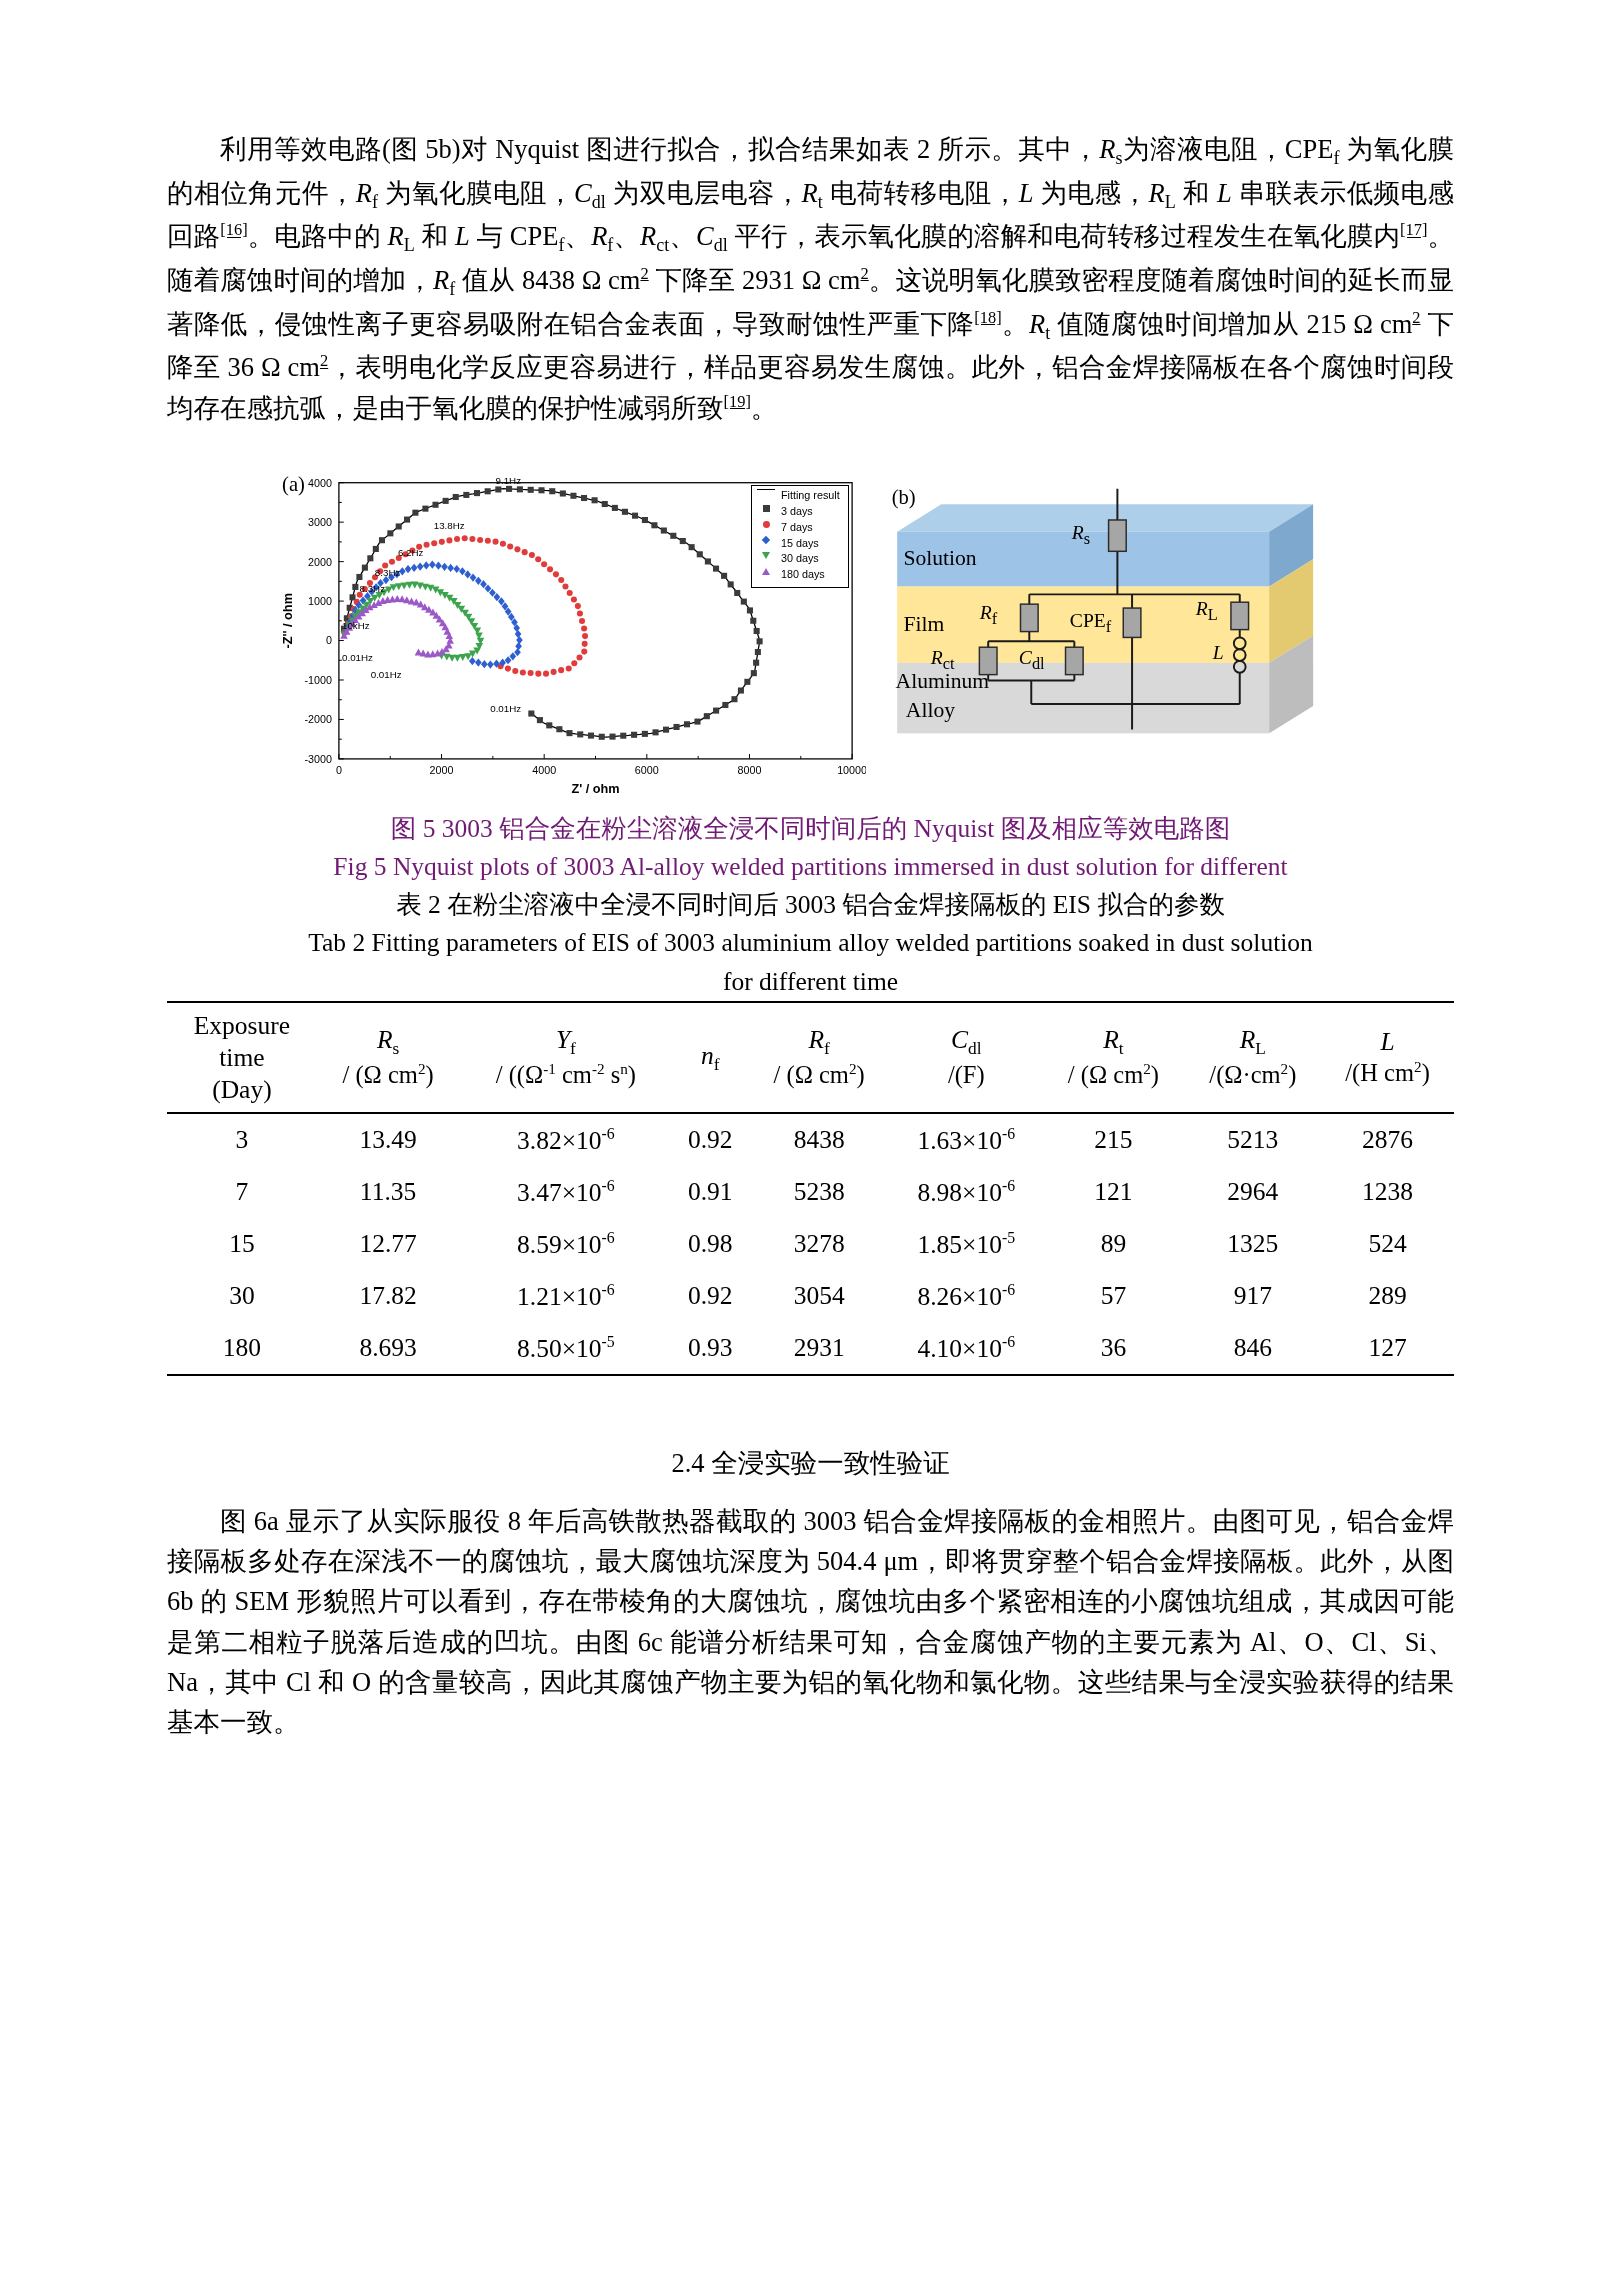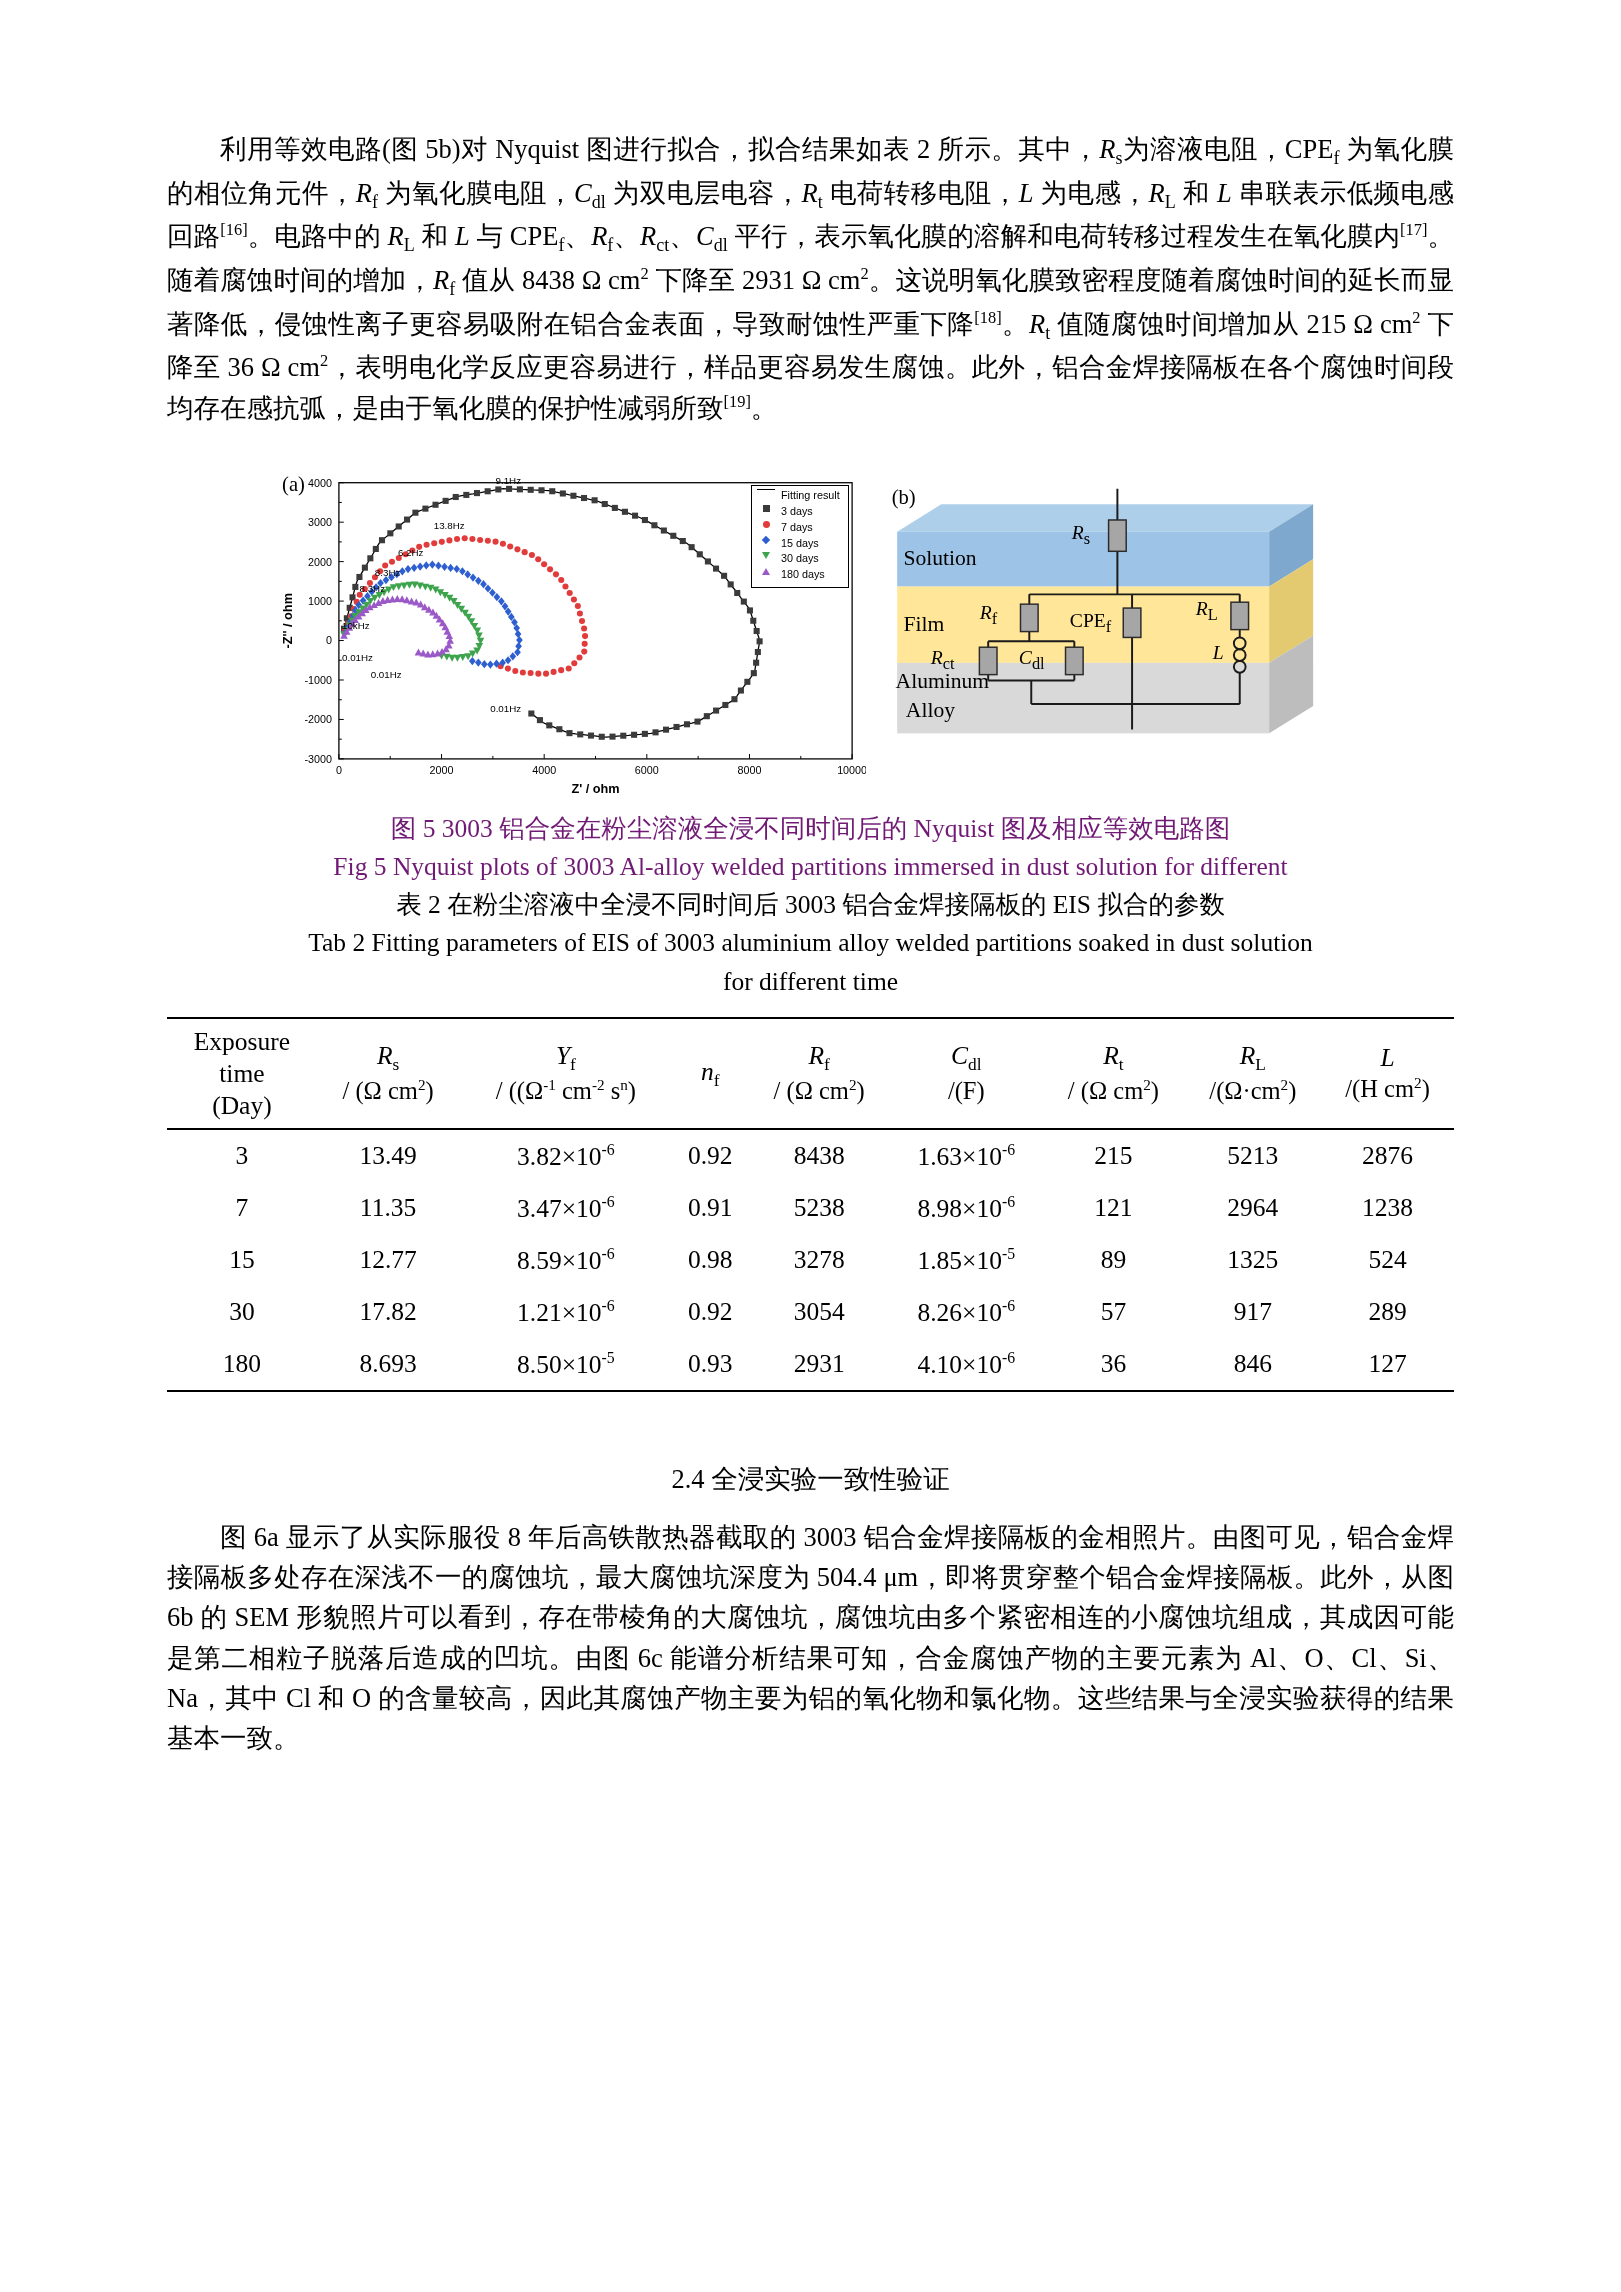--- a/index.html
+++ b/index.html
@@ -1,21 +1,21 @@
 <!DOCTYPE html>
 <html><head>
 <meta charset="utf-8">
 <style>
   html,body{margin:0;padding:0;background:#ffffff;}
   .page{width:1621px;min-height:2293px;background:#fff;box-sizing:border-box;
         padding:129px 167px 78px 167px;color:#000;
         font-family:"Liberation Serif","DejaVu Serif",serif;}
   .para{font-size:26.5px;line-height:1.52;text-align:justify;margin:0;}
   .para.indent{text-indent:2em;}
-  .para sup{font-size:0.62em;}
+  .para sup{font-size:0.62em;text-decoration:underline;}
   .para sub{font-size:0.68em;}
 
   .figure-row{display:flex;justify-content:center;align-items:flex-start;gap:15.7px;margin:41px 0 7.8px 0;}
   .panel-a{position:relative;width:588px;height:333px;}
   .panel-b{position:relative;width:461px;height:323px;margin-top:3.9px;}
   .panel-label{position:absolute;font-size:20.6px;font-family:"Liberation Serif",serif;}
   .pa{left:3.9px;top:3.9px;}
   .pb{left:9.8px;top:13.7px;}
   #nyquist-svg text{font-family:"Liberation Sans","DejaVu Sans",sans-serif;}
   .legend{position:absolute;top:15.7px;right:17.6px;border:1px solid #000;background:#fff;
@@ -32,21 +32,21 @@
 
   .layer-label{position:absolute;font-size:21.6px;font-family:"Liberation Serif",serif;}
   .clabel{position:absolute;font-size:19.6px;font-family:"Liberation Serif",serif;white-space:nowrap;}
   .comp{fill:#a6a6a6;stroke:#2b2b2b;stroke-width:1.5;}
   .wire{fill:none;stroke:#1a1a1a;stroke-width:2;}
   .coil{fill:none;stroke:#1a1a1a;stroke-width:2;}
 
   .caption{text-align:center;font-size:25.5px;line-height:1.5;margin:0;}
   .caption.red{color:#701a75;}
 
-  .t2{width:100%;border-collapse:collapse;border-top:2.9px solid #000;border-bottom:2.9px solid #000;margin-top:16px;}
+  .t2{width:100%;border-collapse:collapse;border-top:2.9px solid #000;border-bottom:2.9px solid #000;margin-top:0;}
   .t2 thead tr{border-bottom:2px solid #000;}
   .t2 th,.t2 td{font-weight:normal;font-size:25.5px;text-align:center;vertical-align:middle;
                 padding:6.9px 3.9px;line-height:1.25;font-family:"Liberation Serif","DejaVu Serif",serif;}
   .t2 td{padding:9.8px 3.9px;}
   .t2 sup{font-size:0.62em;}
   .t2 sub{font-size:0.68em;}
   .th-unit{font-size:24.5px;}
 
   .section-heading{font-size:26.5px;font-weight:normal;margin:69px 0 19.6px 0;text-align:center;}
 </style>

